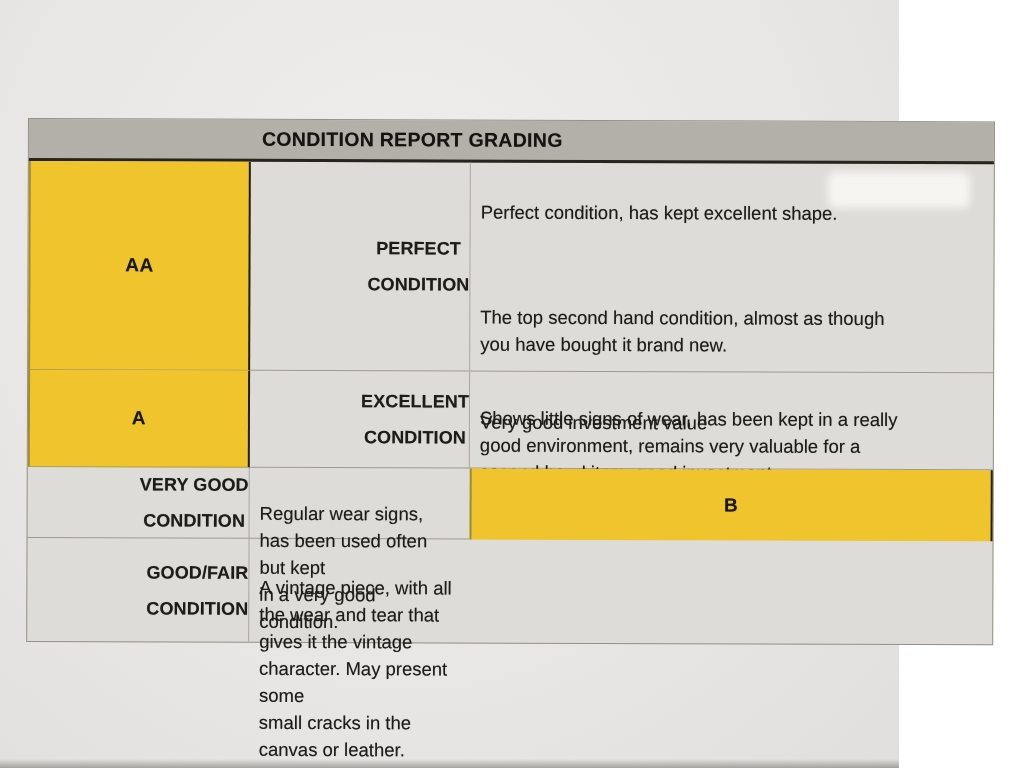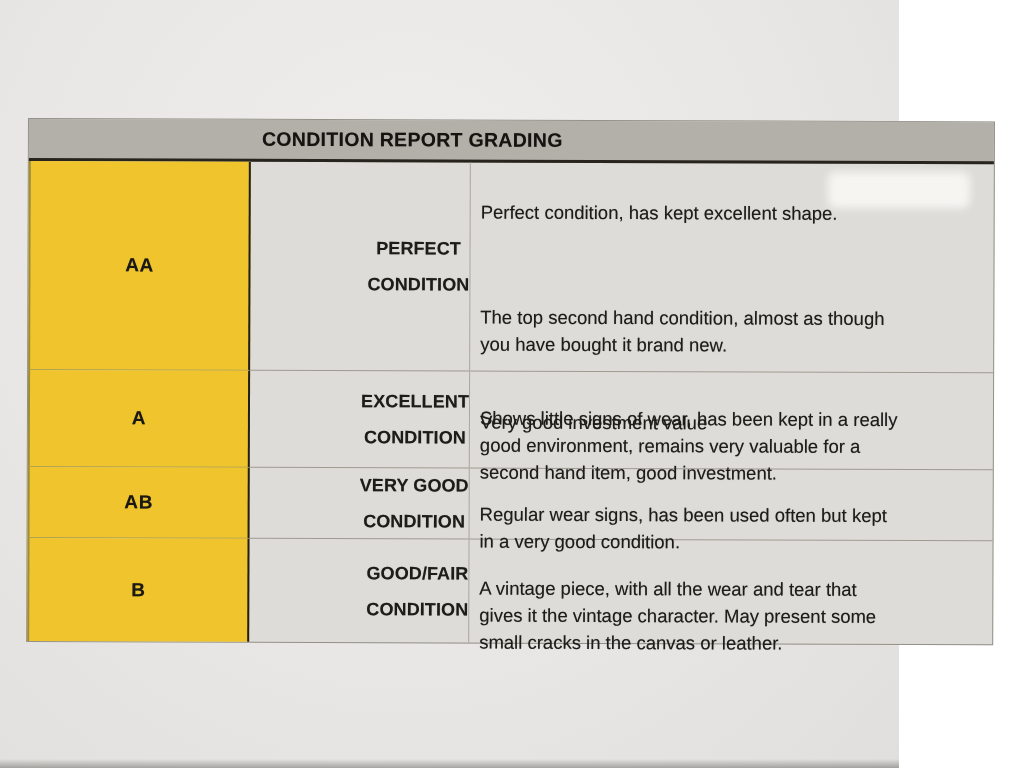--- a/index.html
+++ b/index.html
@@ -136,23 +136,20 @@
     <div class="cell c-label">
       <span>EXCELLENT
 CONDITION</span>
     </div>
     <div class="cell c-desc r2">
       <p>Shows little signs of wear, has been kept in a really
 good environment, remains very valuable for a
 second hand item, good investment.</p>
     </div>
 
-    <div class="cell c-grade">
-      <span>AB</span>
-    </div>
     <div class="cell c-label">
       <span>VERY GOOD
 CONDITION</span>
     </div>
     <div class="cell c-desc r3">
       <p>Regular wear signs, has been used often but kept
 in a very good condition.</p>
     </div>
 
     <div class="cell c-grade lastrow">

